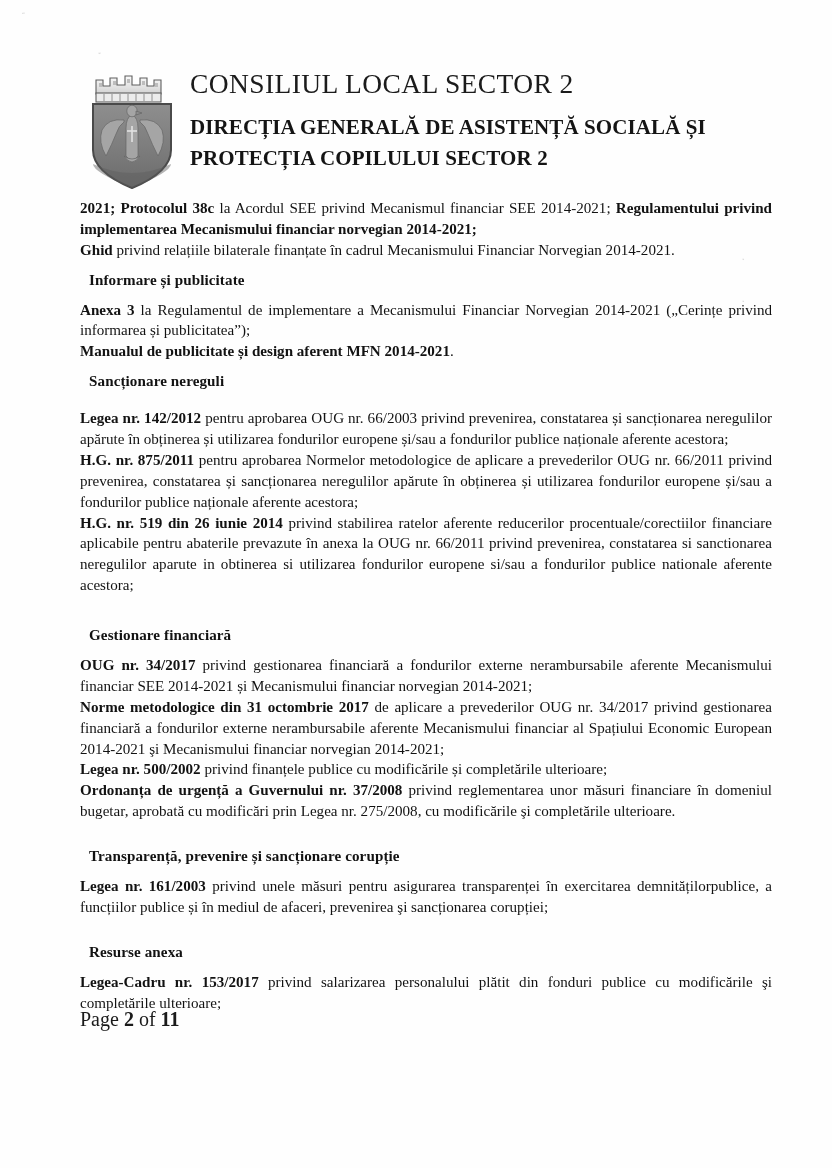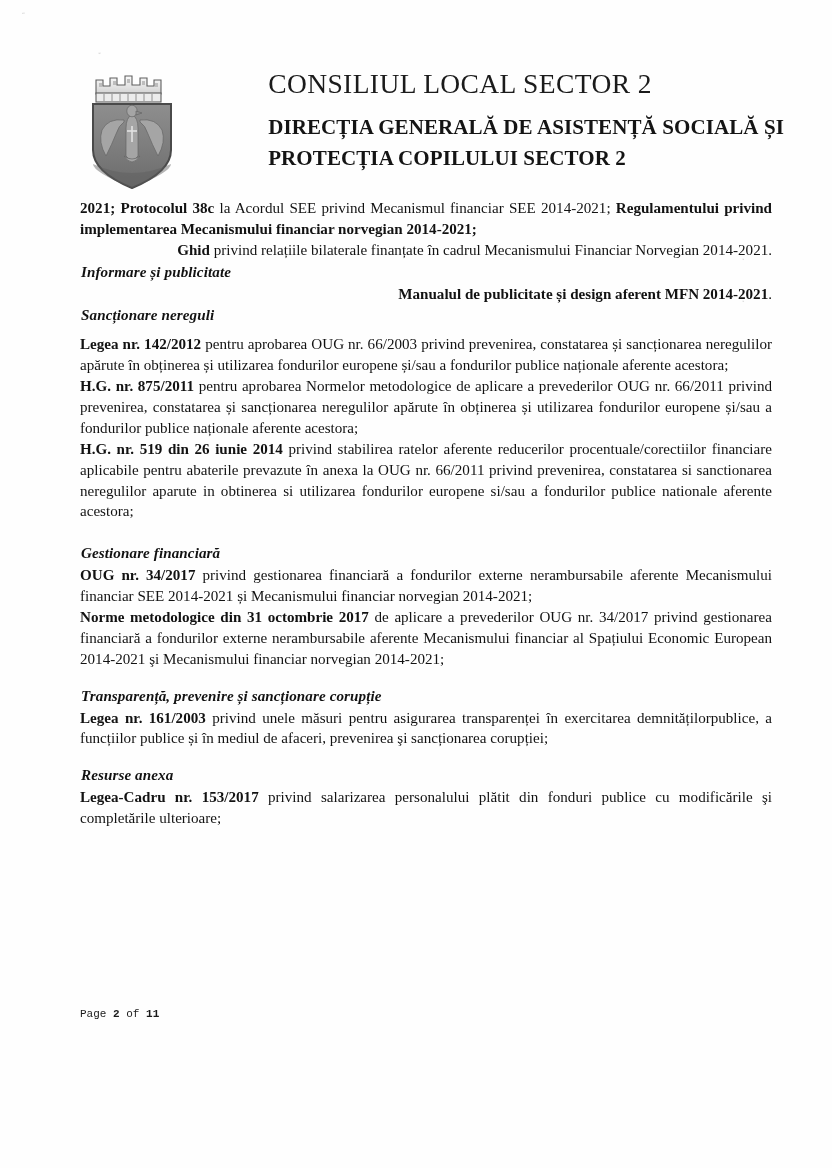--- a/index.html
+++ b/index.html
@@ -35,21 +35,20 @@
   .sp4 { left: 742px; top: 300px; width: 10px; }
 
   
   .header {
     position: absolute;
     left: 84px;
     top: 62px;
     width: 700px;
     display: flex;
     align-items: flex-start;
-    justify-content: space-between;
   }
   .emblem-wrap {
     width: 96px;
     flex: 0 0 96px;
     padding-top: 2px;
   }
   .emblem { display: block; }
   .header-text {
     padding-left: 10px;
     padding-top: 6px;
@@ -78,41 +77,39 @@
     width: 692px;
     font-size: 15.1px;
     line-height: 1.385;
     color: #121212;
   }
   .para {
     text-align: justify;
     text-justify: inter-word;
     margin: 0;
   }
-  .para.nojust { text-align: right; }
+  .para.nojust { text-align: left; }
   .b  { font-weight: 700; }
   .heading {
     font-weight: 700;
-    font-style: italic;
-    margin: 1px;
+    margin: 9px;
     text-align: left;
     letter-spacing: 0.1px;
   }
   .gap-sm { height: 7px; }
   .gap-md { height: 15px; }
   .gap-lg { height: 20px; }
 
   
   .footer {
     position: absolute;
     left: 80px;
     top: 1008px;
-    font-size: 11px;
+    font-size: 20px;
     color: #1a1a1a;
-    font-family: Liberation Mono, monospace;
   }
 </style>
 </head>
 <body>
 
 <div class="page">
 
   <div class="speckle sp1">▪▫▫</div>
   <div class="speckle sp2">▫▪▫</div>
   <div class="speckle sp3">▫▪</div>
@@ -198,20 +195,23 @@
     <p class="para">
       <span class="b">2021; Protocolul 38c</span><span> la Acordul SEE privind Mecanismul financiar SEE 2014-2021; </span><span class="b">Regulamentului privind implementarea Mecanismului financiar norvegian 2014-2021;</span>
     </p>
 
     <p class="para nojust">
       <span class="b">Ghid</span><span> privind relațiile bilaterale finanțate în cadrul Mecanismului Financiar Norvegian 2014-2021.</span>
     </p>
 
     <p class="heading">Informare și publicitate</p>
 
+    <p class="para">
+      <span class="b">Anexa 3</span><span> la Regulamentul de implementare a Mecanismului Financiar Norvegian 2014-2021 („Cerințe privind informarea și publicitatea”);</span>
+    </p>
 
     <p class="para nojust">
       <span class="b">Manualul de publicitate și design aferent MFN 2014-2021</span><span>.</span>
     </p>
 
     <p class="heading">Sancționare nereguli</p>
 
     <div class="gap-sm"></div>
 
 
@@ -232,21 +232,27 @@
     <p class="heading">Gestionare financiară</p>
 
     <p class="para">
       <span class="b">OUG nr. 34/2017</span><span> privind gestionarea financiară a fondurilor externe nerambursabile aferente Mecanismului financiar SEE 2014-2021 și Mecanismului financiar norvegian 2014-2021;</span>
     </p>
 
     <p class="para">
       <span class="b">Norme metodologice din 31 octombrie 2017</span><span> de aplicare a prevederilor OUG nr. 34/2017 privind gestionarea financiară a fondurilor externe nerambursabile aferente Mecanismului financiar al Spațiului Economic European 2014-2021 şi Mecanismului financiar norvegian 2014-2021;</span>
     </p>
 
-
+    <p class="para nojust">
+      <span class="b">Legea nr. 500/2002</span><span> privind finanțele publice cu modificările și completările ulterioare;</span>
+    </p>
+
+    <p class="para">
+      <span class="b">Ordonanța de urgență a Guvernului nr. 37/2008</span><span> privind reglementarea unor măsuri financiare în domeniul bugetar, aprobată cu modificări prin Legea nr. 275/2008, cu modificările şi completările ulterioare.</span>
+    </p>
 
     <div class="gap-md"></div>
 
     <p class="heading">Transparență, prevenire și sancționare corupție</p>
 
     <p class="para">
       <span class="b">Legea nr. 161/2003</span><span> privind unele măsuri pentru asigurarea transparenței în exercitarea demnitățilorpublice, a funcțiilor publice și în mediul de afaceri, prevenirea şi sancționarea corupției;</span>
     </p>
 
     <div class="gap-md"></div>

